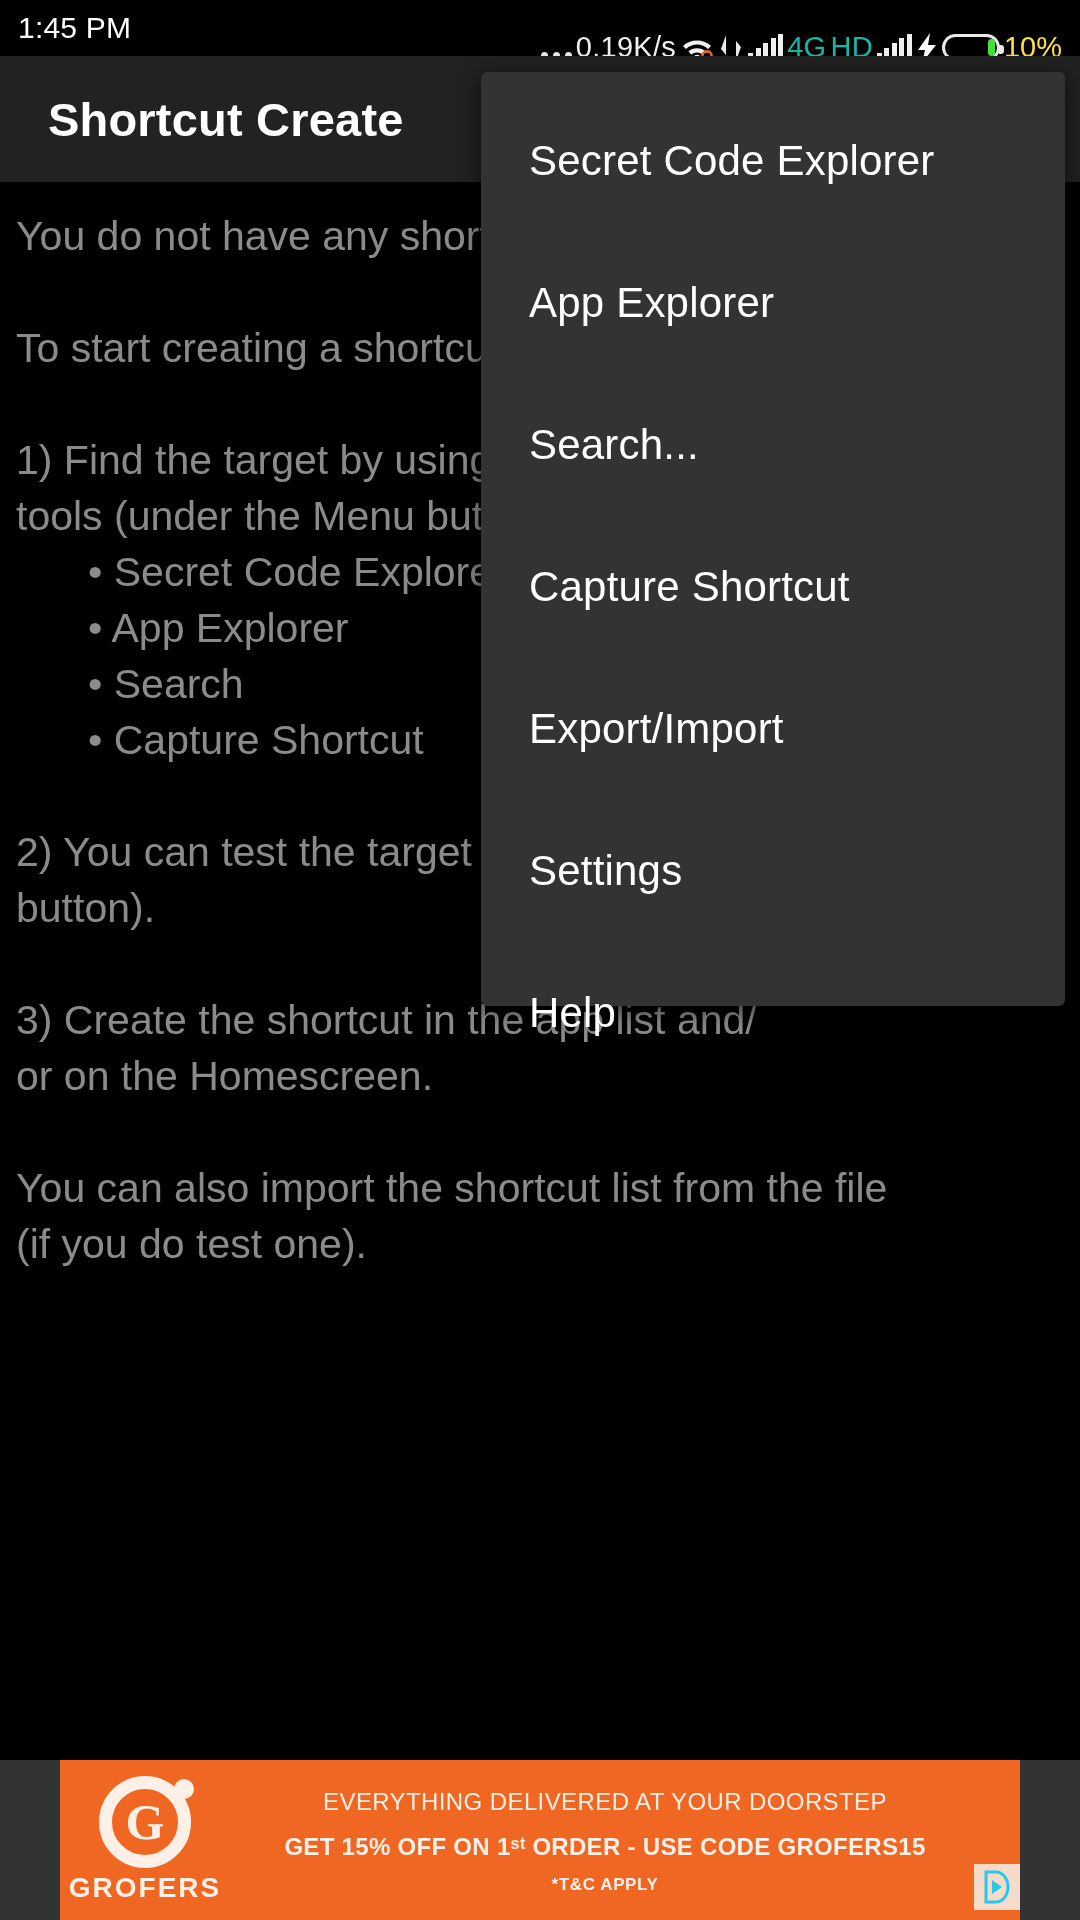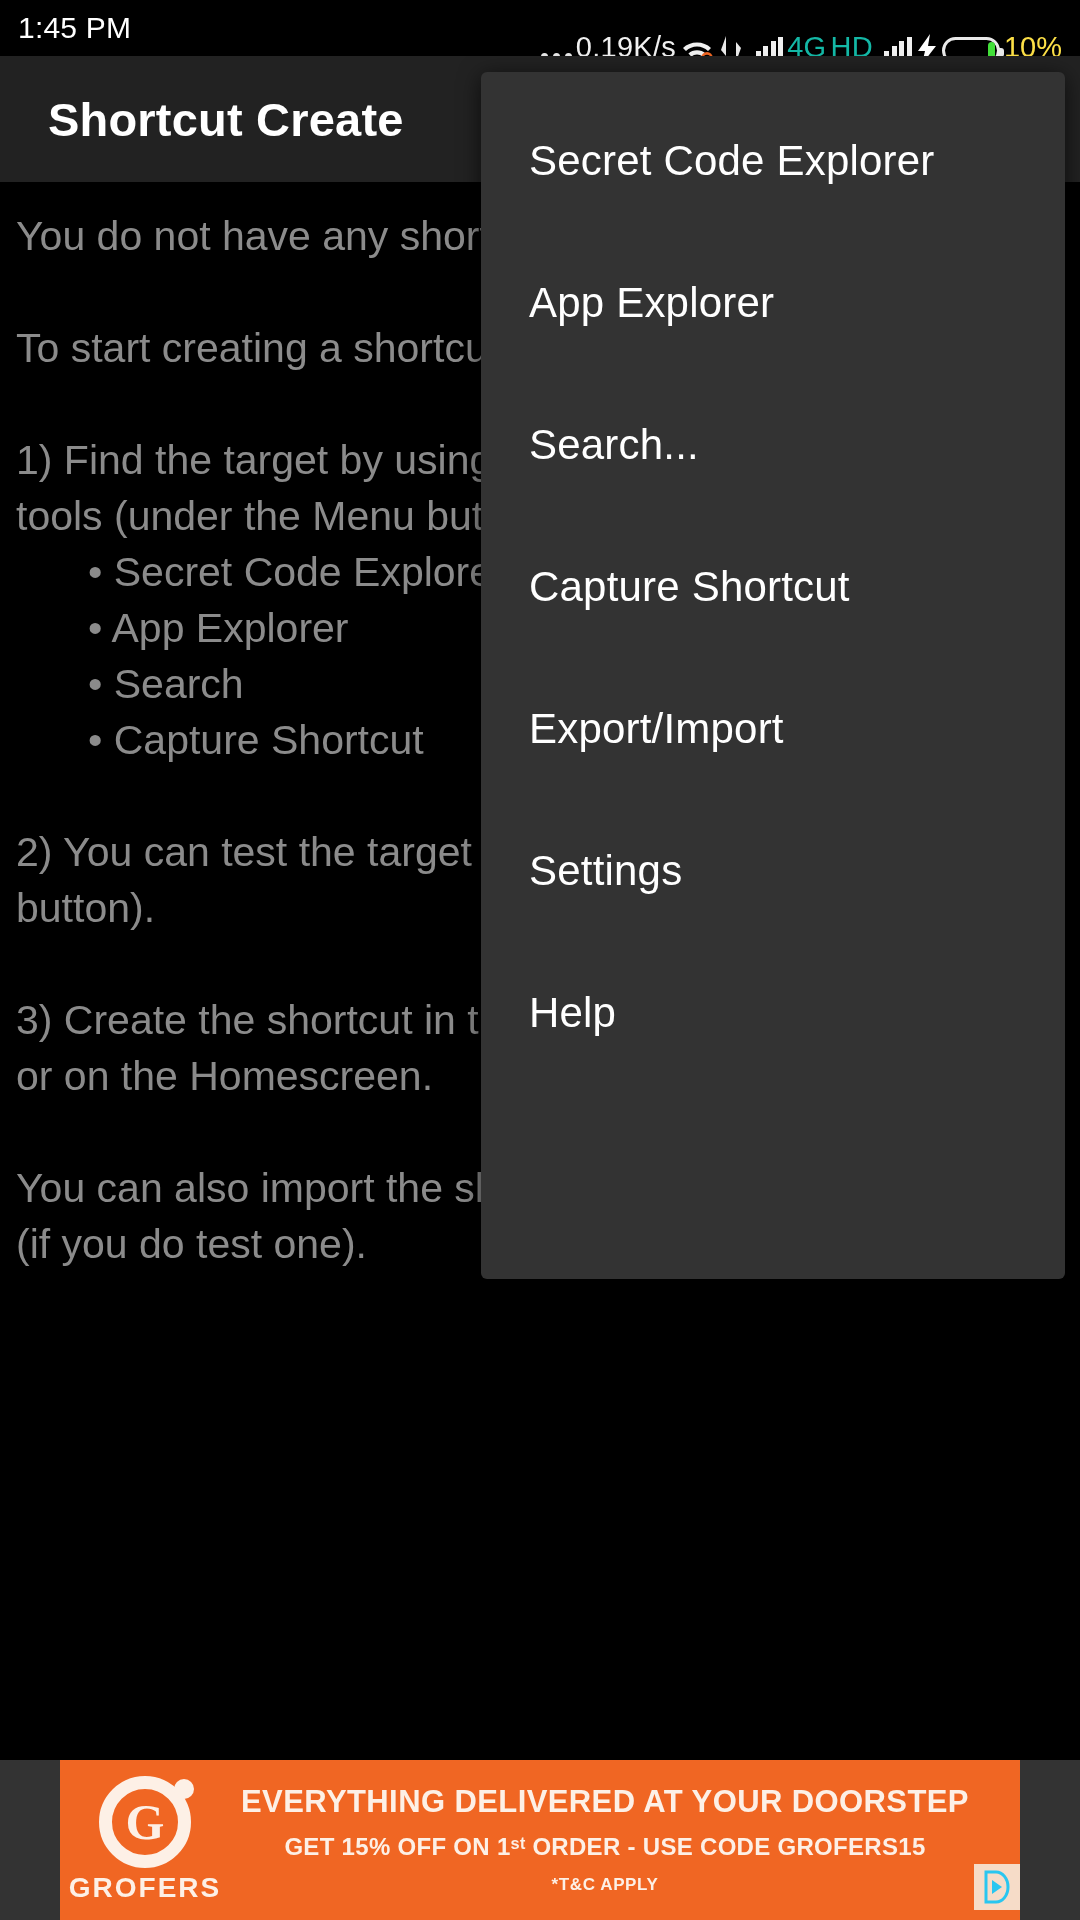--- a/index.html
+++ b/index.html
@@ -11,21 +11,21 @@
   }
   #screen { position:relative; width:1080px; height:1920px; background:#000; }
 
   
   .statusbar {
     position:absolute; left:0; top:0; width:1080px; height:56px;
     background:#000; color:#fff;
     display:flex; align-items:center; padding:0 18px;
   }
   .sb-clock { font-size:30px; letter-spacing:.2px; color:#fff; }
-  .sb-right { margin-left:auto; display:flex; align-items:flex-end; gap:4px;margin-top:39px; }
+  .sb-right { margin-left:auto; display:flex; align-items:center; gap:4px;margin-top:39px; }
   .sb-dots { display:flex; align-items:flex-end; gap:5px; height:30px; }
   .sb-dots i { width:7px; height:7px; border-radius:50%; background:#e8e8e8; display:block; margin-bottom:4px; }
   .sb-speed { font-size:29px; color:#f0f0f0; letter-spacing:.3px; }
   .sb-icon { display:flex; align-items:center; }
   .bars { display:flex; align-items:flex-end; gap:2.5px; height:27px; }
   .bars span { width:5px; background:#f0f0f0; display:block; }
   .bars span:nth-child(1){height:8px}
   .bars span:nth-child(2){height:13px}
   .bars span:nth-child(3){height:18px}
   .bars span:nth-child(4){height:23px}
@@ -56,21 +56,21 @@
     padding:26px 16px 0 16px;
     color:#8b8b8b; font-size:41px; line-height:56px;
   }
   .para { margin-bottom:56px; }
   .para.tight { margin-bottom:0; }
   .bullets { margin:0 0 56px 0; }
   .bullets .bl { padding-left:72px; }
 
   
   .popup {
-    position:absolute; left:481px; top:72px; width:584px; height:1207px;
+    position:absolute; left:481px; top:72px; width:584px; height:934px;
     background:#333333; border-radius:6px;
     box-shadow:0 4px 22px rgba(0,0,0,.65);
     padding-top:18px;
   }
   .menu-item {
     height:142px; display:flex; align-items:center;
     padding-left:48px; color:#ffffff; font-size:42px; letter-spacing:.2px;
     white-space:nowrap;
   }
 
@@ -92,21 +92,21 @@
     position:relative; width:92px; height:92px; border-radius:50%;
     border:13px solid #fdf0e6; display:flex; align-items:center; justify-content:center;
     color:#fdf0e6; font-size:50px; font-weight:bold; font-family:"Liberation Serif", serif;
   }
   .ad-mark::after {
     content:""; position:absolute; right:-16px; top:-10px;
     width:20px; height:20px; border-radius:50%; background:#fdf0e6;
   }
   .ad-brand { font-size:28px; font-weight:bold; color:#fdf0e6; letter-spacing:2px; }
   .ad-copy { flex:1; text-align:center; padding-right:40px; }
-  .ad-l1 { color:#fdf0e6; font-size:31px; font-weight:bold; letter-spacing:.4px; line-height:46px; }
+  .ad-l1 { color:#fdf0e6; font-size:24px; font-weight:normal; letter-spacing:.4px; line-height:46px; }
   .ad-l2 { color:#fdf0e6; font-size:24px; font-weight:bold; letter-spacing:.3px; line-height:44px; }
   .ad-l3 { color:#fdf0e6; font-size:17px; font-weight:bold; letter-spacing:.6px; line-height:32px; }
   .ad-choice {
     position:absolute; right:0; bottom:10px; width:46px; height:46px;
     background:#f6dcc8; display:flex; align-items:center; justify-content:center;
   }
   .ad-choice svg { display:block; }
 </style>
 </head>
 <body>

